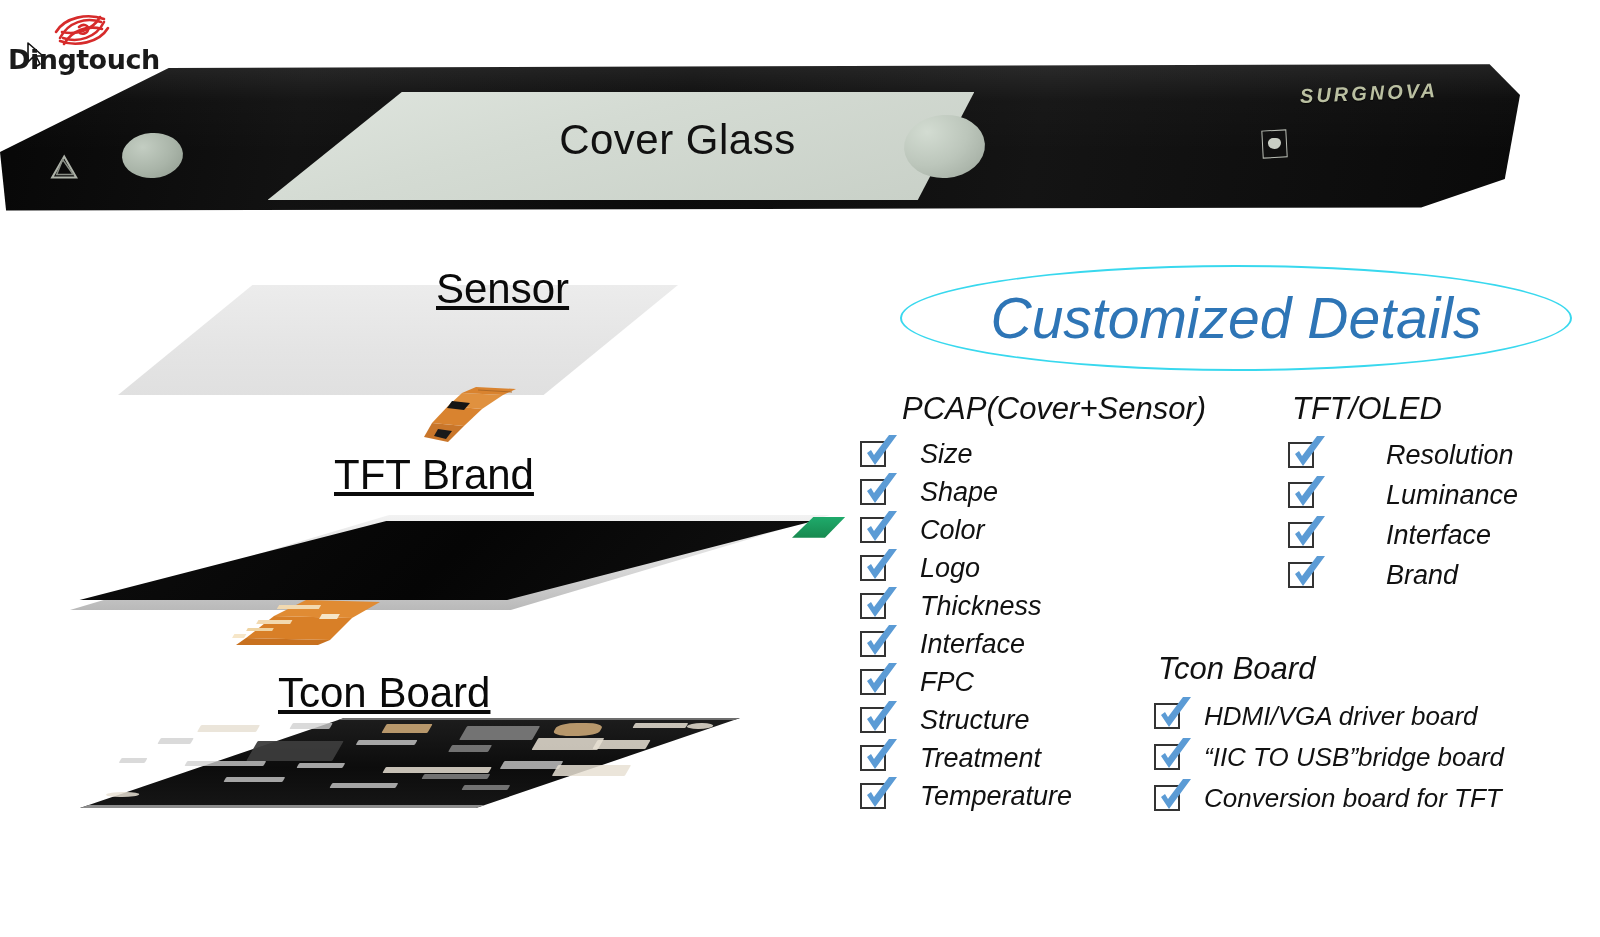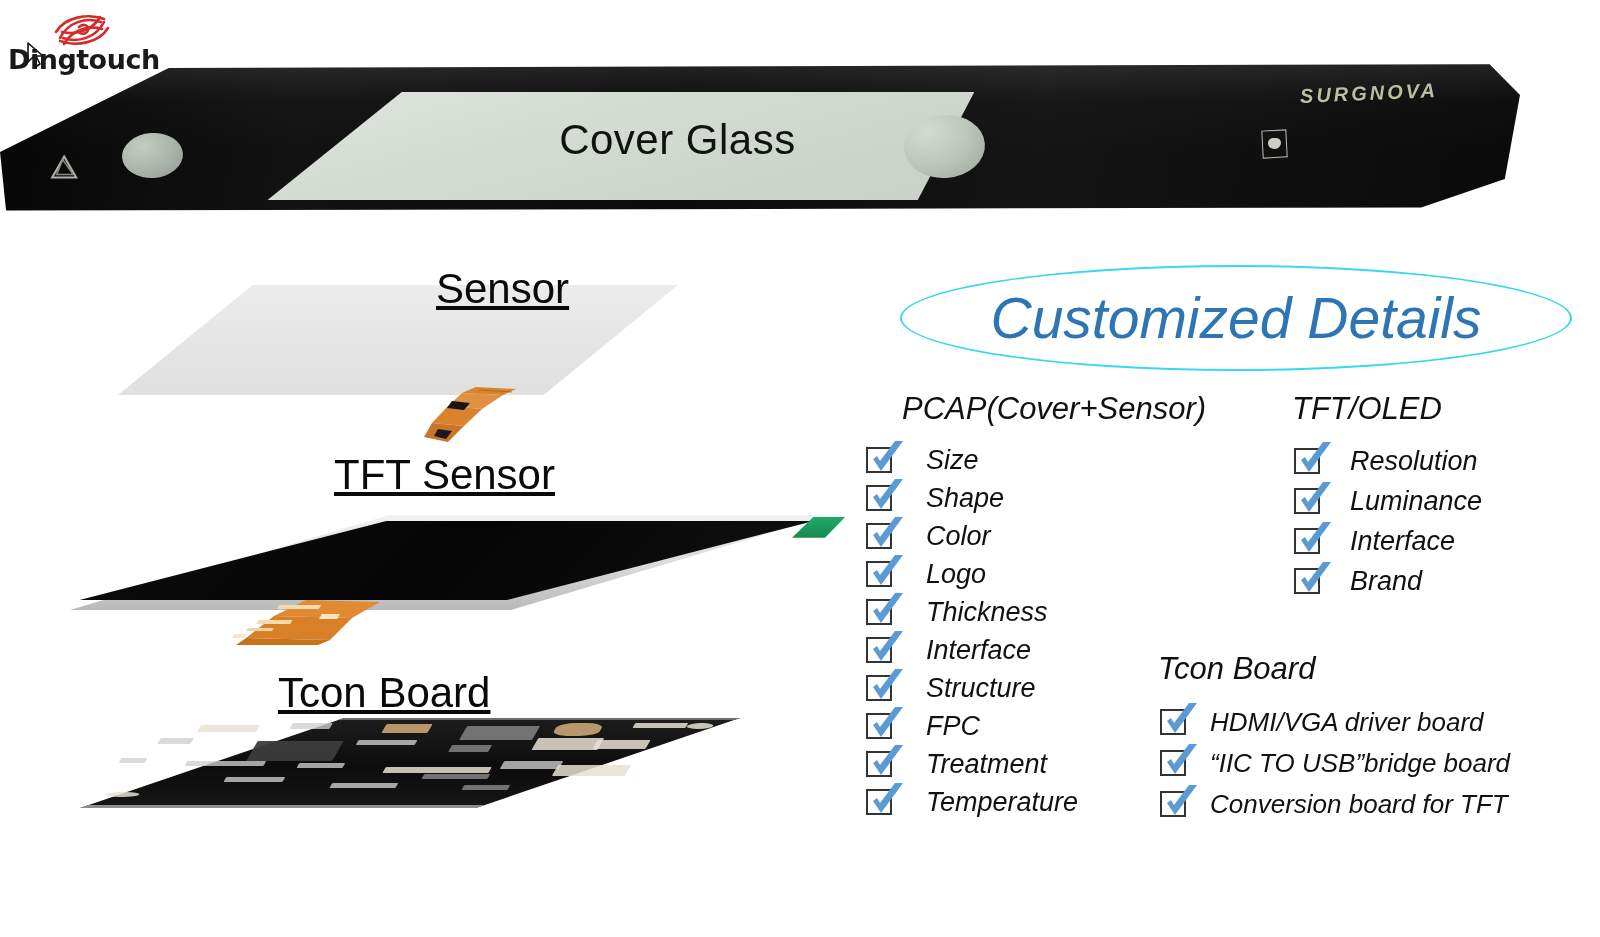--- a/index.html
+++ b/index.html
@@ -140,42 +140,42 @@
 
   .col-head{
     position:absolute;color:#111;
     font-family:"Liberation Sans", sans-serif;
     font-size:31px;line-height:1;white-space:nowrap;
   }
   #head-pcap{left:14px;top:138px;margin-left:38px;}
   #head-tft{left:442px;top:138px;}
   #head-tcon{left:308px;top:398px;}
 
-  ul.cklist{list-style:none;margin:6px;padding:0;position:absolute;}
+  ul.cklist{list-style:none;margin:0;padding:0;position:absolute;}
   ul.cklist li{
     display:flex;align-items:center;height:0;
     font-family:"Liberation Sans", sans-serif;
     color:#111;white-space:nowrap;
   }
   .ckbox{
     position:relative;flex:0 0 auto;
     width:26px;height:26px;border:2px solid #333;box-sizing:border-box;
     background:#fff;margin-right:12px;
   }
   .ckbox svg{position:absolute;left:-1px;top:-10px;width:40px;height:40px;overflow:visible;}
   .cklabel{font-size:26px;line-height:1;}
 
   
   #list-pcap{left:10px;top:180px;}
   #list-pcap li{height:38px;}
   #list-pcap .cklabel{font-size:27px;padding-left:22px;}
 
   
   #list-tft{left:438px;top:180px;}
-  #list-tft li{height:40px;}
+  #list-tft li{height:40px;gap:42px;}
   #list-tft .cklabel{font-size:27px;padding-left:18px;}
 
   
   #list-tcon{left:304px;top:440px;}
   #list-tcon li{height:41px;}
   #list-tcon .cklabel{font-size:26px;padding-left:12px;}
 </style>
 </head>
 <body>
 
@@ -269,21 +269,21 @@
     <div class="chip" style="left:64%;top:48%;width:9%;height:9%;"></div>
     <div class="chip pale" style="left:72%;top:52%;width:11%;height:12%;"></div>
     <div class="chip" style="left:22%;top:66%;width:9%;height:5%;"></div>
     <div class="chip" style="left:38%;top:72%;width:10%;height:5%;"></div>
     <div class="chip grey" style="left:58%;top:74%;width:7%;height:5%;"></div>
     <div class="chip pale" style="left:4%;top:82%;width:5%;height:6%;border-radius:50%;"></div>
     <div class="chip pale" style="left:92%;top:6%;width:4%;height:7%;border-radius:50%;"></div>
   </div>
 
   <div class="layer-label" id="lbl-sensor">Sensor</div>
-  <div class="layer-label" id="lbl-tft">TFT Sensor</div>
+  <div class="layer-label" id="lbl-tft">TFT Brand</div>
   <div class="layer-label" id="lbl-tcon">Tcon Board</div>
 
   <div id="details">
 
     <div id="title-ellipse">
       <span>Customized Details</span>
     </div>
 
     <div class="col-head" id="head-pcap">PCAP(Cover+Sensor)</div>
     <div class="col-head" id="head-tft">TFT/OLED</div>
@@ -337,29 +337,29 @@
             </svg>
           </span>
           <span class="cklabel">Interface</span>
         </li>
         <li>
           <span class="ckbox">
             <svg viewBox="0 0 40 40">
               <path d="M6 20 L14 32 L36 2 L28 2 L13 22 L10 17 Z" fill="#5b9bd5"></path>
             </svg>
           </span>
+          <span class="cklabel">FPC</span>
+        </li>
+        <li>
+          <span class="ckbox">
+            <svg viewBox="0 0 40 40">
+              <path d="M6 20 L14 32 L36 2 L28 2 L13 22 L10 17 Z" fill="#5b9bd5"></path>
+            </svg>
+          </span>
           <span class="cklabel">Structure</span>
-        </li>
-        <li>
-          <span class="ckbox">
-            <svg viewBox="0 0 40 40">
-              <path d="M6 20 L14 32 L36 2 L28 2 L13 22 L10 17 Z" fill="#5b9bd5"></path>
-            </svg>
-          </span>
-          <span class="cklabel">FPC</span>
         </li>
         <li>
           <span class="ckbox">
             <svg viewBox="0 0 40 40">
               <path d="M6 20 L14 32 L36 2 L28 2 L13 22 L10 17 Z" fill="#5b9bd5"></path>
             </svg>
           </span>
           <span class="cklabel">Treatment</span>
         </li>
         <li>

